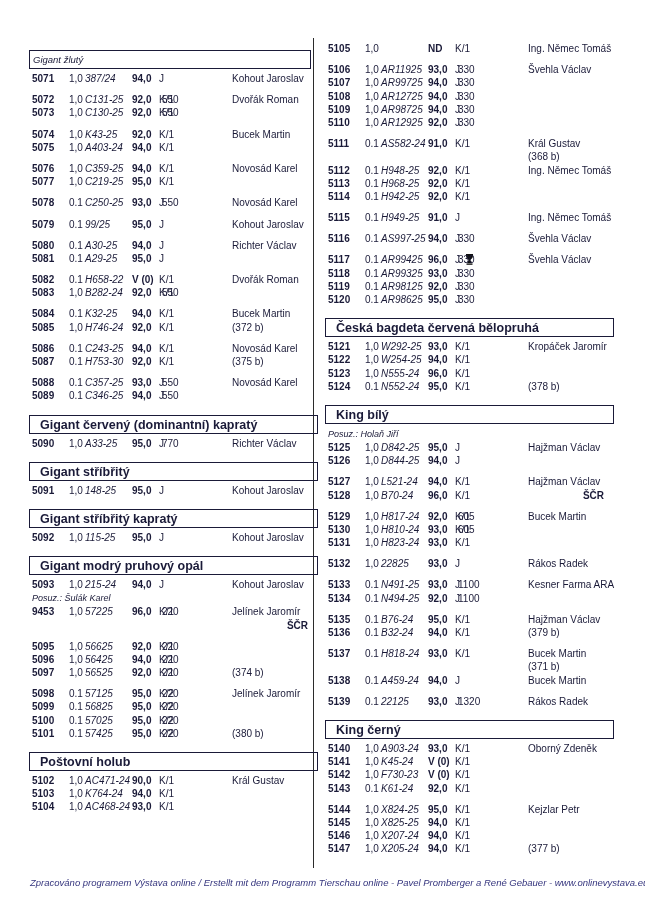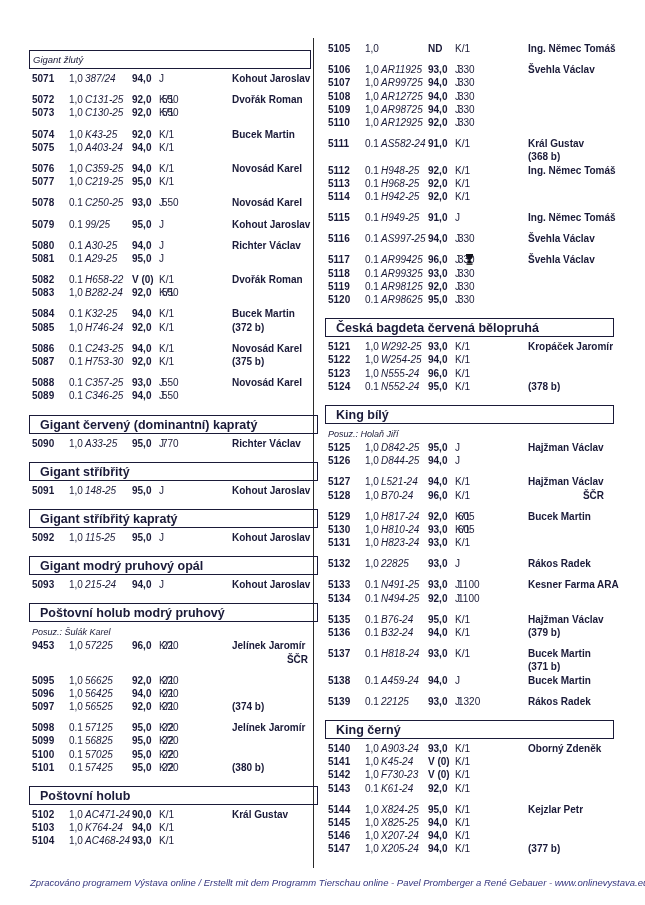--- a/index.html
+++ b/index.html
@@ -18,21 +18,21 @@
   .group{margin-top:8px;}
   .group.tight{margin-top:1px;}
   .row{position:relative;height:13.2px;font-size:10px;line-height:11px;}
   .row span{position:absolute;top:0;white-space:nowrap;}
   .c-num{left:0;font-weight:bold;}
   .c-sex{left:37px;}
   .c-ring{left:53px;font-style:italic;}
   .c-score{left:100px;font-weight:bold;}
   .c-cls{left:127px;}
   .c-prize{left:130px;width:41px;text-align:left;}
-  .c-name{left:176px;font-weight:bold;padding-left:24px;}
+  .c-name{left:176px;font-weight:normal;padding-left:24px;}
   .c-badge{right:2px;font-weight:bold;}
   .c-trophy{left:137px;top:0px;width:10px;height:11px;}
   .footer{position:absolute;left:30px;top:877px;font-style:italic;font-size:9.5px;color:#35357e;white-space:nowrap;}
 </style>
 </head>
 <body>
 
 <div class="page">
   <div class="divider"></div>
   <div class="col col-left">
@@ -249,21 +249,20 @@
       <div class="group tight">
         <div class="row">
           <span class="c-num">5093</span>
           <span class="c-sex">1,0</span>
           <span class="c-ring">215-24</span>
           <span class="c-score">94,0</span>
           <span class="c-cls">J</span>
           <span class="c-name">Kohout Jaroslav</span>
         </div>
       </div>
-      <div class="sec">Poštovní holub modrý pruhový</div>
       <div class="judge">Posuz.: Šulák Karel</div>
       <div class="group tight">
         <div class="row">
           <span class="c-num">9453</span>
           <span class="c-sex">1,0</span>
           <span class="c-ring">57225</span>
           <span class="c-score">96,0</span>
           <span class="c-cls">K/1</span>
           <span class="c-prize">220</span>
           <span class="c-name">Jelínek Jaromír</span>

